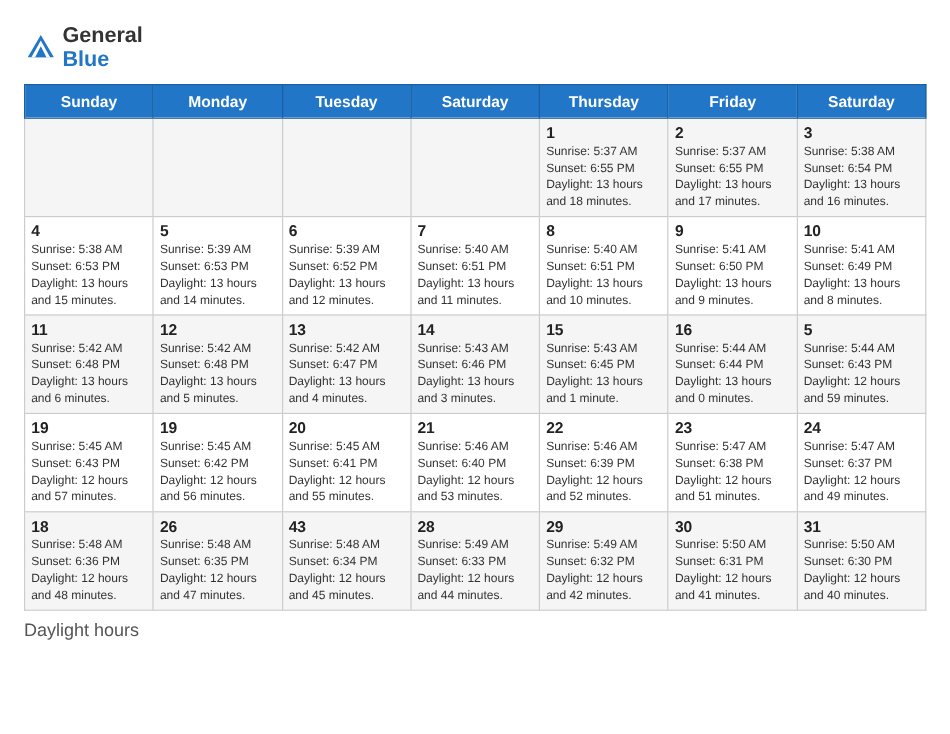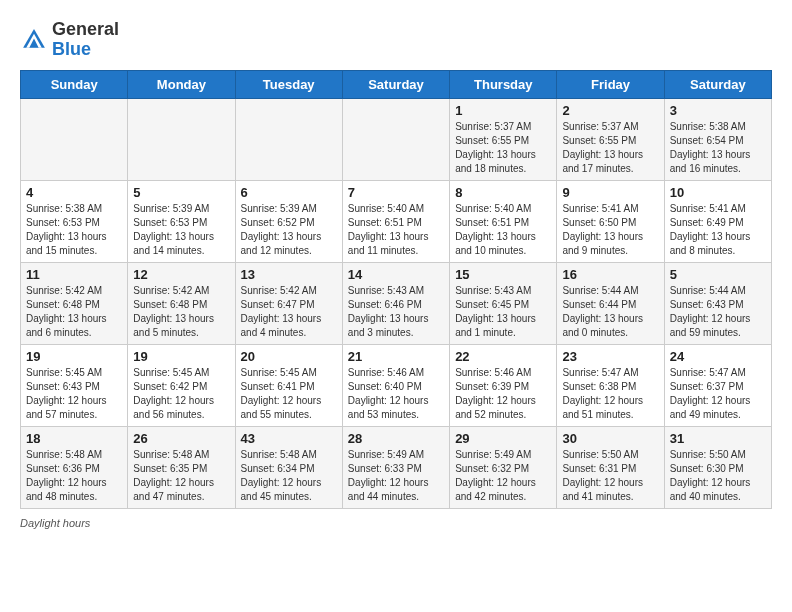--- a/index.html
+++ b/index.html
@@ -316,15 +316,15 @@
         <td>
           <span class="day-number">31</span>
           <div class="day-info" style="white-space: pre-line;">Sunrise: 5:50 AM
 Sunset: 6:30 PM
 Daylight: 12 hours and 40 minutes.</div>
         </td>
       </tr>
     </tbody>
 </table>
 
-<div style="margin-top:8px; font-size:11px; color:#555;font-style:italic;">
+<div style="margin-top:8px; font-size:15px; color:#555;">
   <span>Daylight hours</span>
 </div>
 
 </body></html>

